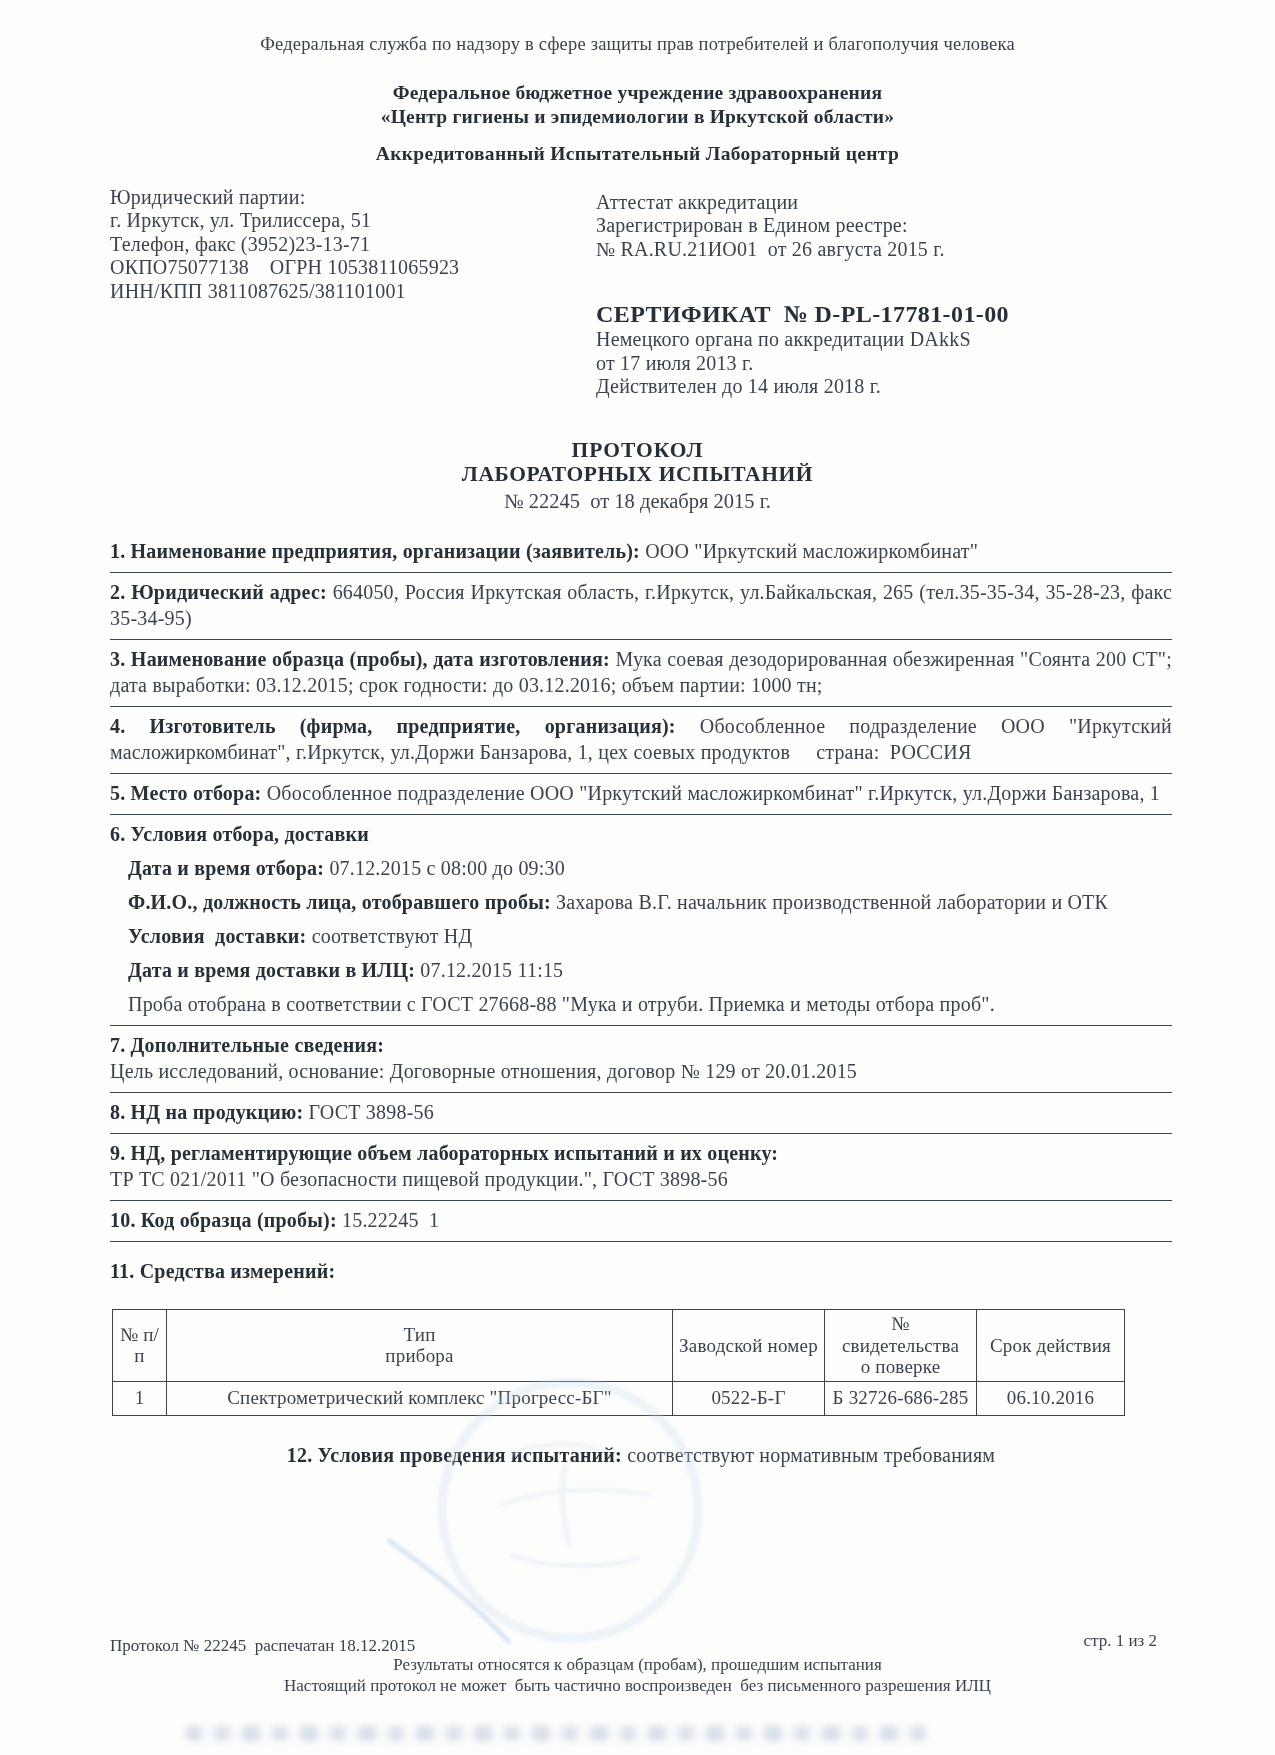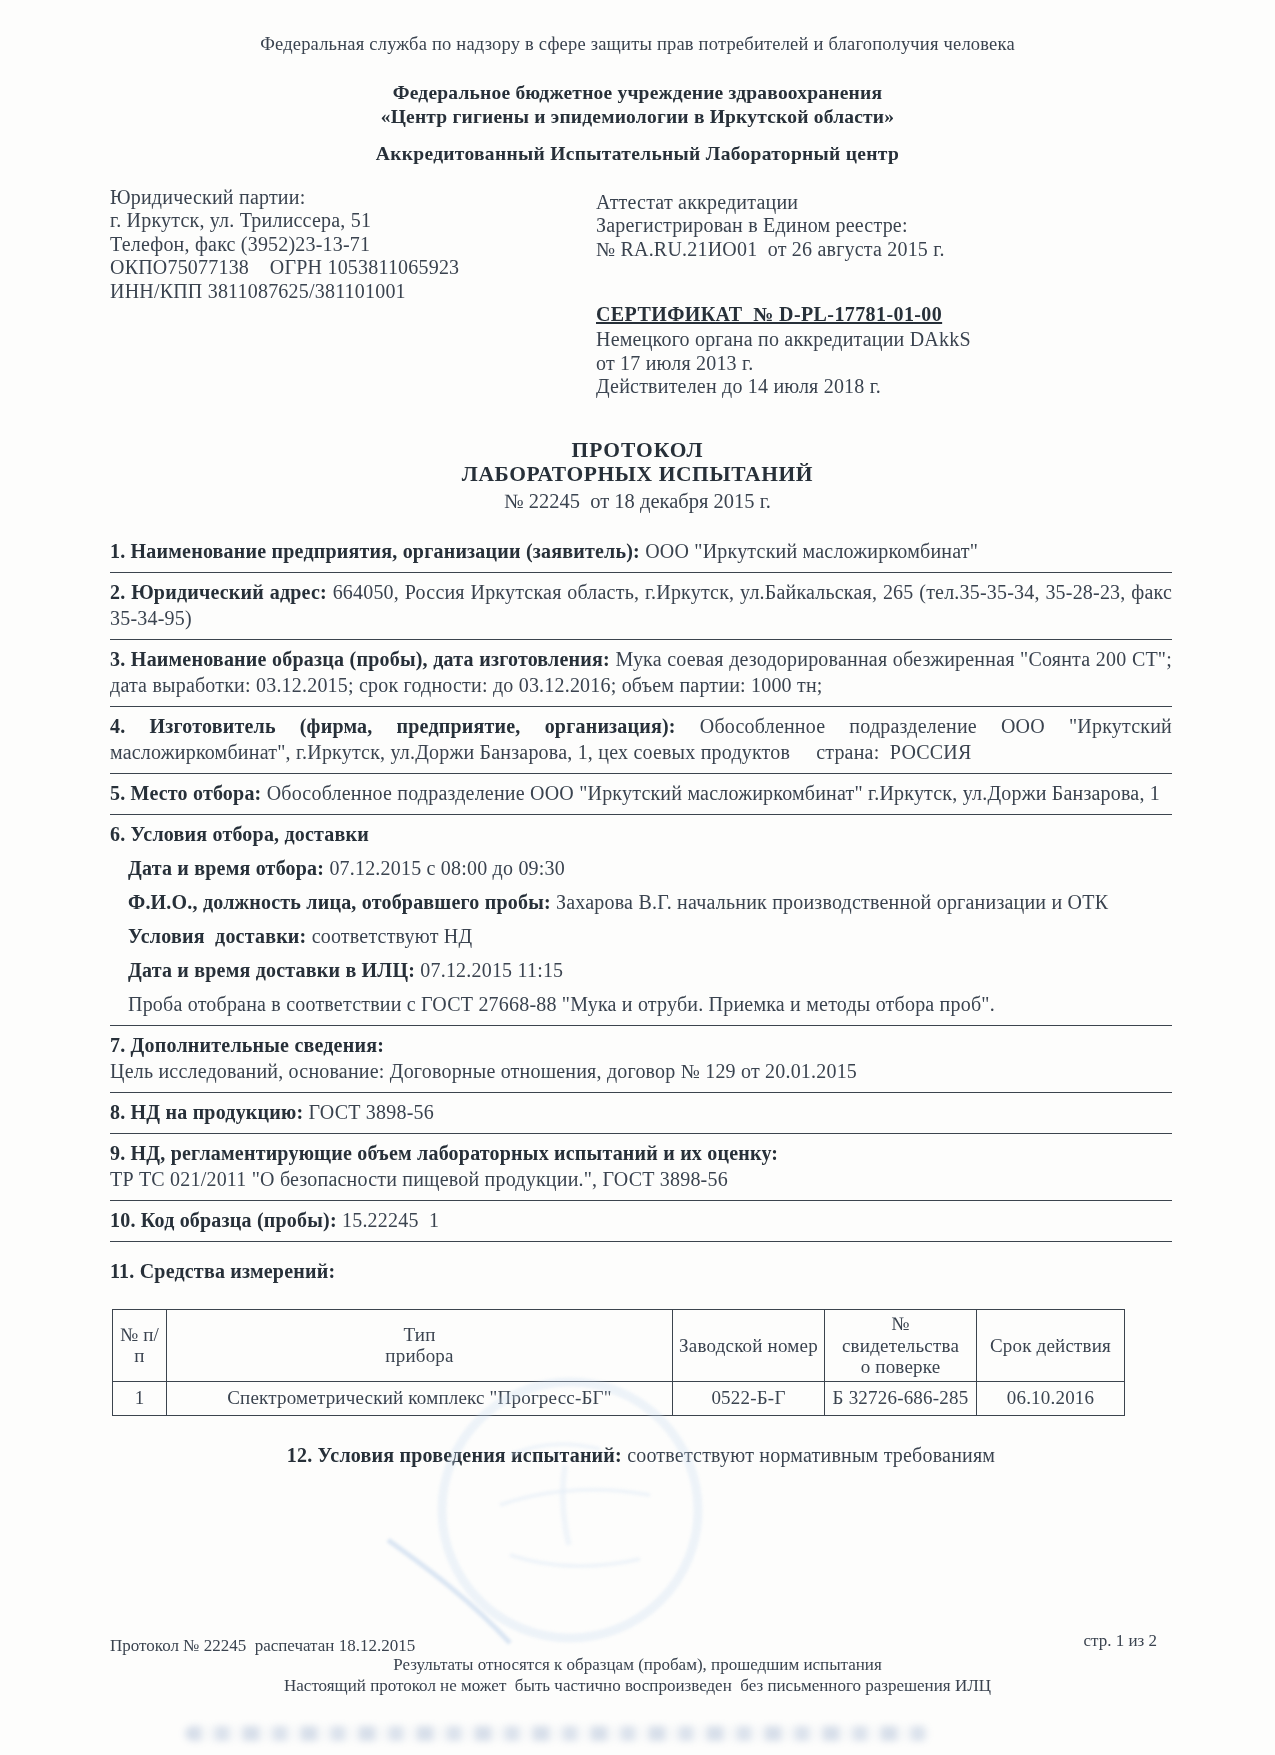--- a/index.html
+++ b/index.html
@@ -18,21 +18,21 @@
   
   .h-line1 { top:34px; font-size:18.5px; letter-spacing:.2px; }
   .h-org1  { top:82px;  font-size:19.5px; letter-spacing:.2px; }
   .h-org2  { top:106px; font-size:19.5px; letter-spacing:.2px; }
   .h-cname { top:143px; font-size:19.5px; letter-spacing:.3px; }
 
   
   .addr { top:186px; left:110px; font-size:20px; line-height:23.4px; letter-spacing:.2px; }
   .accr { top:191px; left:596px; font-size:20px; line-height:23.4px; letter-spacing:.2px; }
   .cert { top:303px; left:596px; font-size:20px; line-height:23.4px; letter-spacing:.2px; }
-  .cert-title { font-weight:bold; color:#273039; font-size:20px; margin-bottom:2px; letter-spacing:.4px;text-decoration:underline; }
+  .cert-title { font-weight:bold; color:#273039; font-size:24px; margin-bottom:2px; letter-spacing:.4px; }
 
   
   .t1 { top:438px; font-size:21.5px; letter-spacing:1px; }
   .t2 { top:462px; font-size:21.5px; letter-spacing:.6px; }
   .t3 { top:490px; font-size:20.5px; }
 
   
   .items { position:absolute; top:532px; left:110px; width:1062px; font-size:20px; line-height:26px; letter-spacing:.2px; }
   .item { padding:6px 0 8px;font-family:Liberation Serif, serif; }
   .just { text-align:justify; }
@@ -131,21 +131,21 @@
       <span class="lbl">5. Место отбора:</span> <span class="val">Обособленное подразделение ООО "Иркутский масложиркомбинат" г.Иркутск, ул.Доржи Банзарова, 1</span>
     </div>
     <div class="rule"></div>
 
     <div class="item">
       <div><span class="lbl">6. Условия отбора, доставки</span></div>
       <div class="sub">
         <span class="lbl">Дата и время отбора:</span> <span class="val">07.12.2015 с 08:00 до 09:30</span>
       </div>
       <div class="sub">
-        <span class="lbl">Ф.И.О., должность лица, отобравшего пробы:</span> <span class="val">Захарова В.Г. начальник производственной организации и ОТК</span>
+        <span class="lbl">Ф.И.О., должность лица, отобравшего пробы:</span> <span class="val">Захарова В.Г. начальник производственной лаборатории и ОТК</span>
       </div>
       <div class="sub">
         <span class="lbl">Условия  доставки:</span> <span class="val">соответствуют НД</span>
       </div>
       <div class="sub">
         <span class="lbl">Дата и время доставки в ИЛЦ:</span> <span class="val">07.12.2015 11:15</span>
       </div>
       <div class="sub">
         <span class="lbl"></span><span class="val">Проба отобрана в соответствии с ГОСТ 27668-88 "Мука и отруби. Приемка и методы отбора проб".</span>
       </div>

